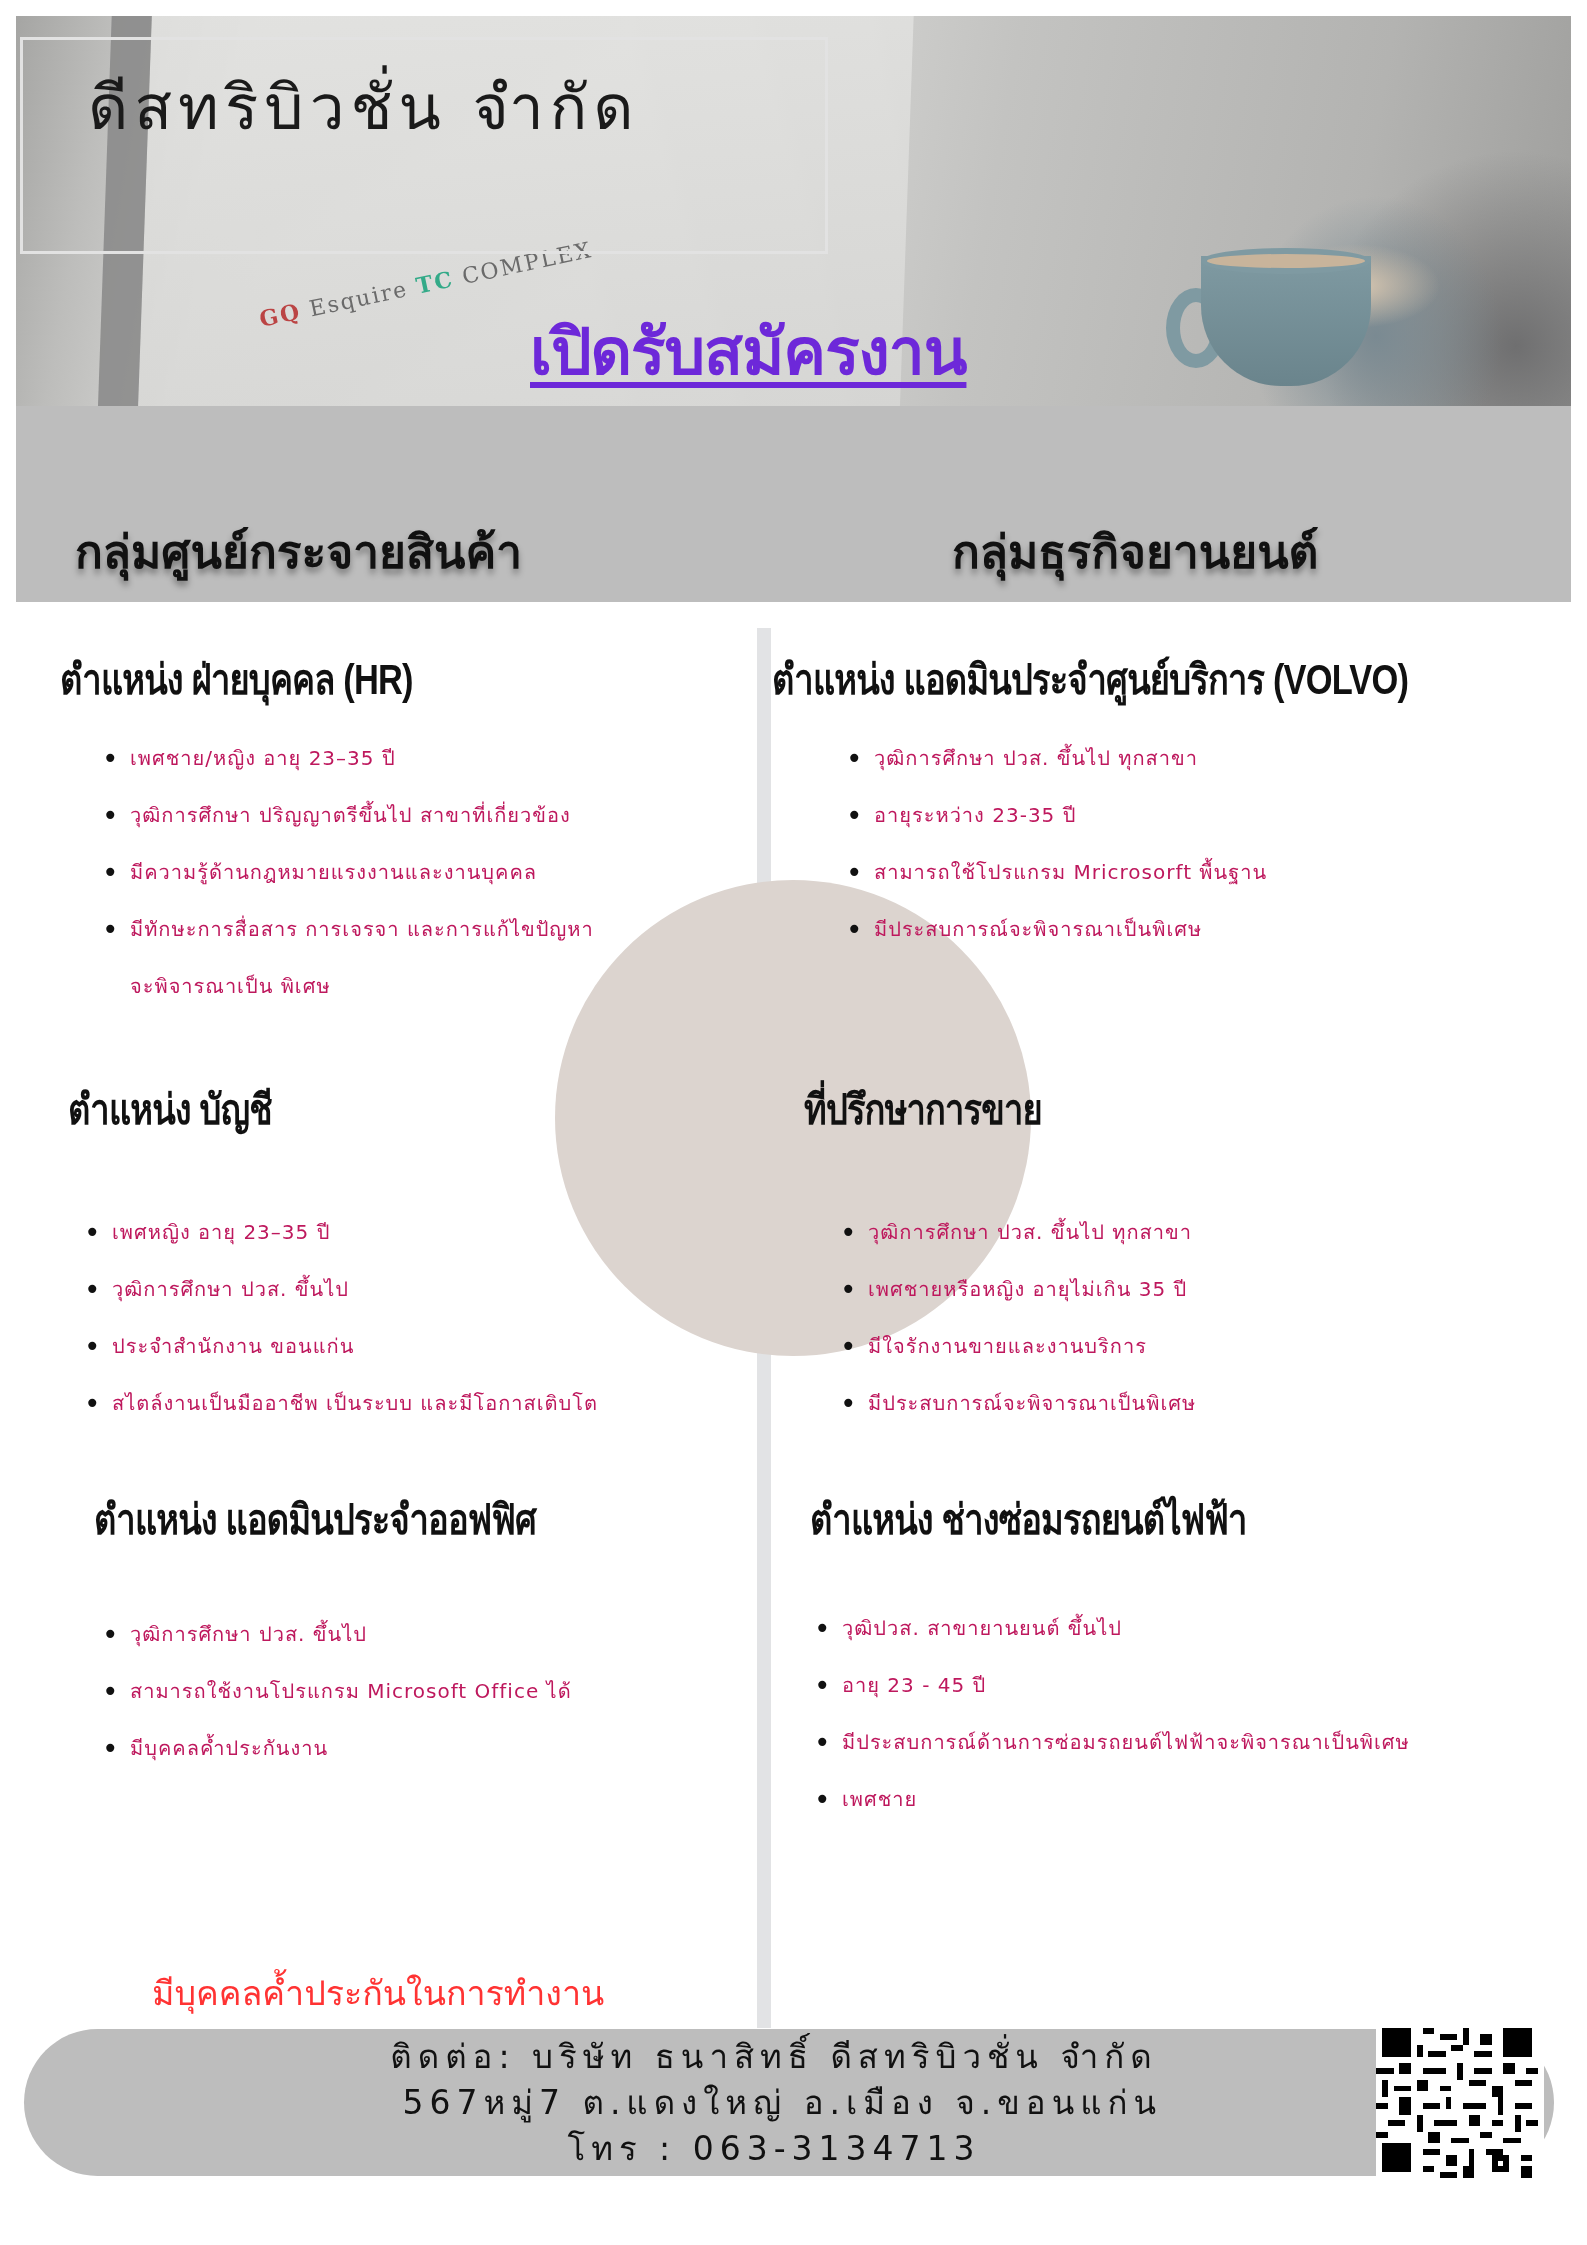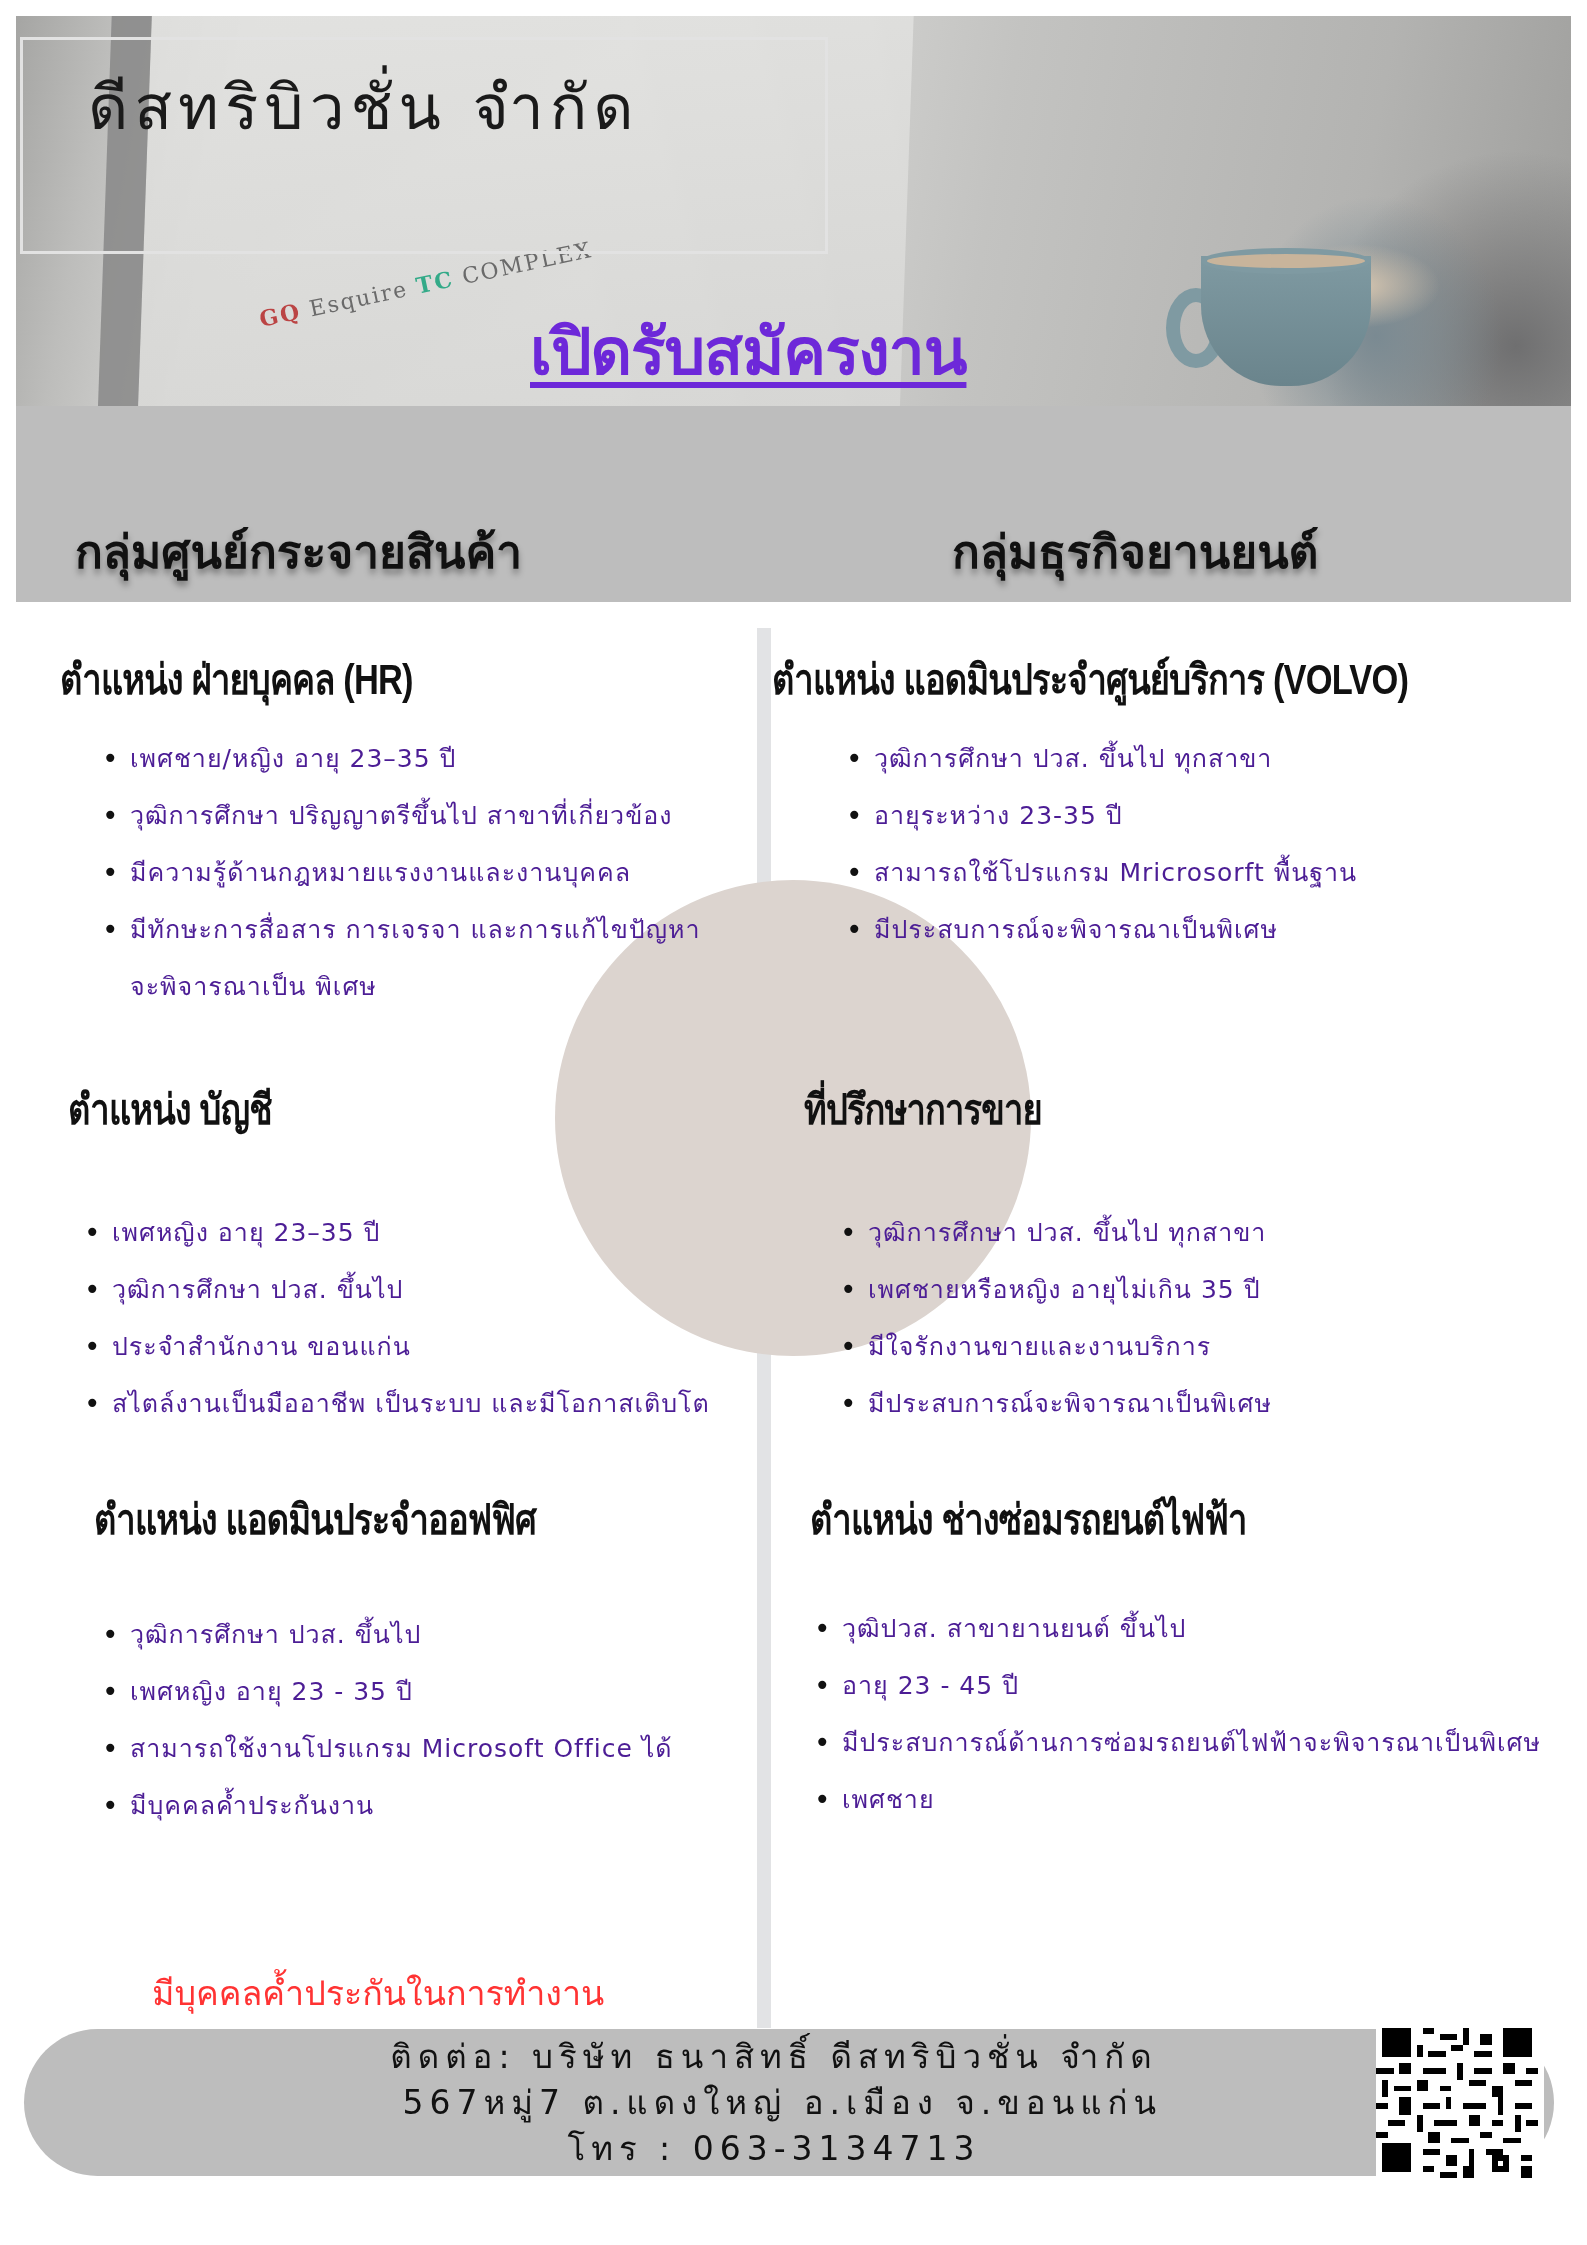--- a/index.html
+++ b/index.html
@@ -21,21 +21,21 @@
   .title-box { position:absolute; left:20px; top:37px; width:808px; height:217px; border:3px solid #e2e2e2; box-sizing:border-box; }
   .company-title { position:absolute; left:88px; top:72px; font-size:62px; line-height:72px; letter-spacing:6px; color:#1a1a1a; margin:0; font-weight:normal; }
   .hiring { position:absolute; left:530px; top:300px; font-size:64px; font-weight:bold; text-decoration:underline; text-decoration-thickness:6px; text-underline-offset:8px; color:#6d28d9; margin:0; letter-spacing:-1px; }
   .band { position:absolute; left:16px; top:406px; width:1555px; height:196px; background:#bdbdbd; }
   .group-title { position:absolute; top:515px; font-size:46px; font-weight:bold; color:#111; text-shadow:0 5px 6px rgba(0,0,0,.35); margin:0; }
   .divider { position:absolute; left:757px; top:628px; width:14px; height:1400px; background:#e2e3e5; }
   .circle { position:absolute; left:555px; top:880px; width:476px; height:476px; border-radius:50%; background:#dcd4cf; }
   .job { position:absolute; }
   .job h3 { margin:0; font-family:"Liberation Sans", sans-serif; font-stretch:condensed; font-size:42px; font-weight:bold; color:#111; transform:scaleX(.82); transform-origin:left; white-space:nowrap; letter-spacing:-1px; }
   .job ul { list-style:none; margin:0; padding:0; }
-  .job li { position:relative; font-size:25px; line-height:57px; color:#4c1d95; white-space:nowrap; padding-left:28px; letter-spacing:1px; }
+  .job li { position:relative; font-size:20px; line-height:57px; color:#be185d; white-space:nowrap; padding-left:28px; letter-spacing:1px; }
   .job li::before { content:"\2022"; position:absolute; left:0; top:0; font-size:28px; color:#111; }
   .job li.cont { padding-left:28px; }
   .job li.cont::before { content:""; }
   .guarantee { position:absolute; left:152px; top:1966px; font-size:34px; color:#ff3333; margin:0; font-weight:normal; }
   .contact { position:absolute; left:24px; top:2029px; width:1530px; height:147px; background:#bdbdbd; border-radius:74px; }
   .contact-text { position:absolute; left:0; top:2034px; width:1540px; text-align:center; font-size:33px; line-height:46px; letter-spacing:6px; color:#111; }
   .contact-text div { white-space:pre;padding-left:8px; }
   .qr { position:absolute; left:1376px; top:2028px; width:168px; height:150px; background:#fff; }
   .qr svg { display:block; }
 </style>
@@ -86,21 +86,20 @@
     <li>วุฒิการศึกษา ปวส. ขึ้นไป</li>
     <li>ประจำสำนักงาน ขอนแก่น</li>
     <li>สไตล์งานเป็นมืออาชีพ เป็นระบบ และมีโอกาสเติบโต</li>
   </ul>
 </section>
 
 <section class="job" style="left:94px; top:1486px;">
   <h3>ตำแหน่ง แอดมินประจำออฟฟิศ</h3>
   <ul style="margin-top:54px; margin-left:8px;">
     <li>วุฒิการศึกษา ปวส. ขึ้นไป</li>
-    <li> เพศหญิง อายุ 23 - 35 ปี</li>
     <li> สามารถใช้งานโปรแกรม Microsoft Office ได้</li>
     <li> มีบุคคลค้ำประกันงาน</li>
   </ul>
 </section>
 
 <section class="job" style="left:772px; top:646px;">
   <h3>ตำแหน่ง แอดมินประจำศูนย์บริการ (VOLVO)</h3>
   <ul style="margin-top:18px; margin-left:74px;">
     <li>วุฒิการศึกษา ปวส. ขึ้นไป ทุกสาขา</li>
     <li>อายุระหว่าง 23-35 ปี</li>

